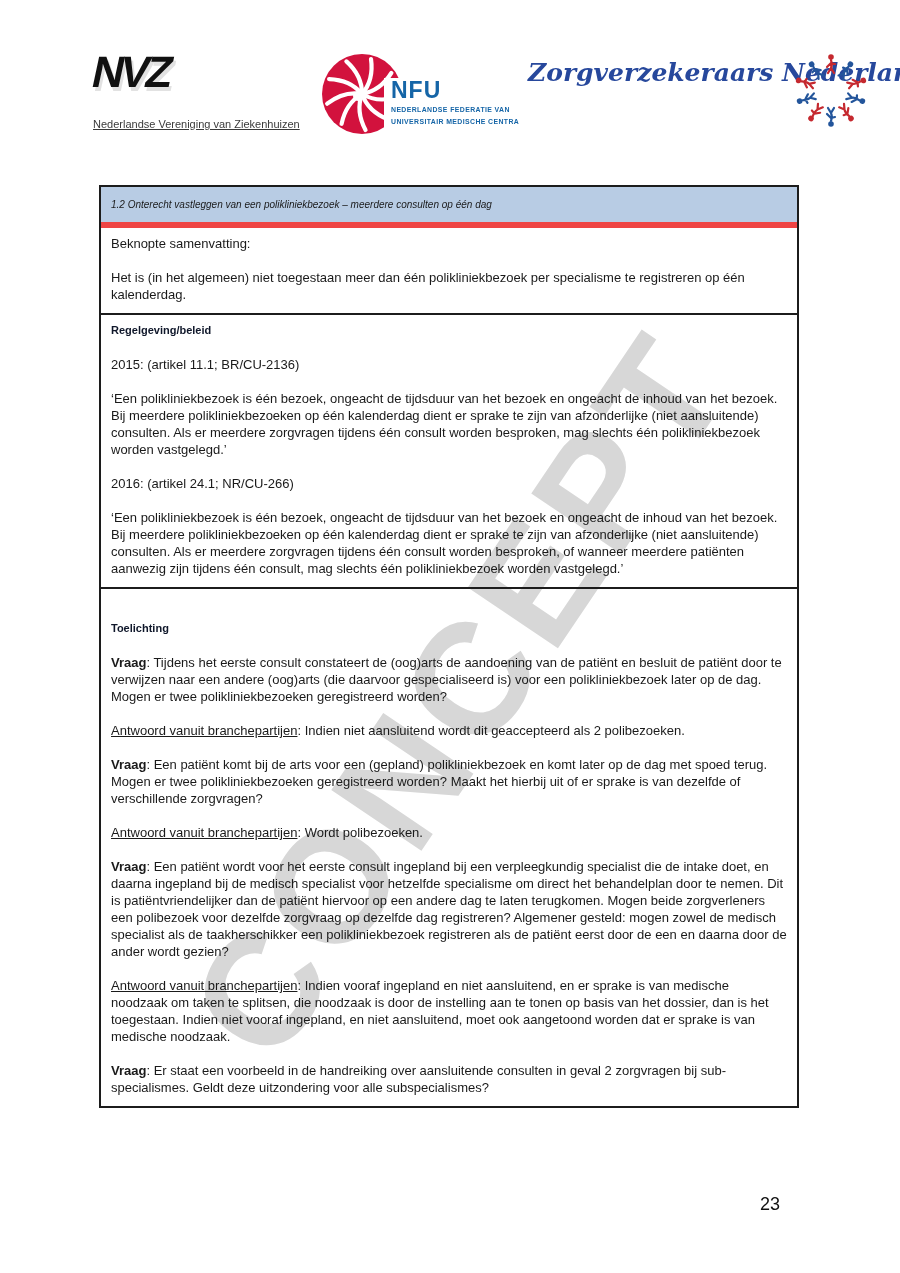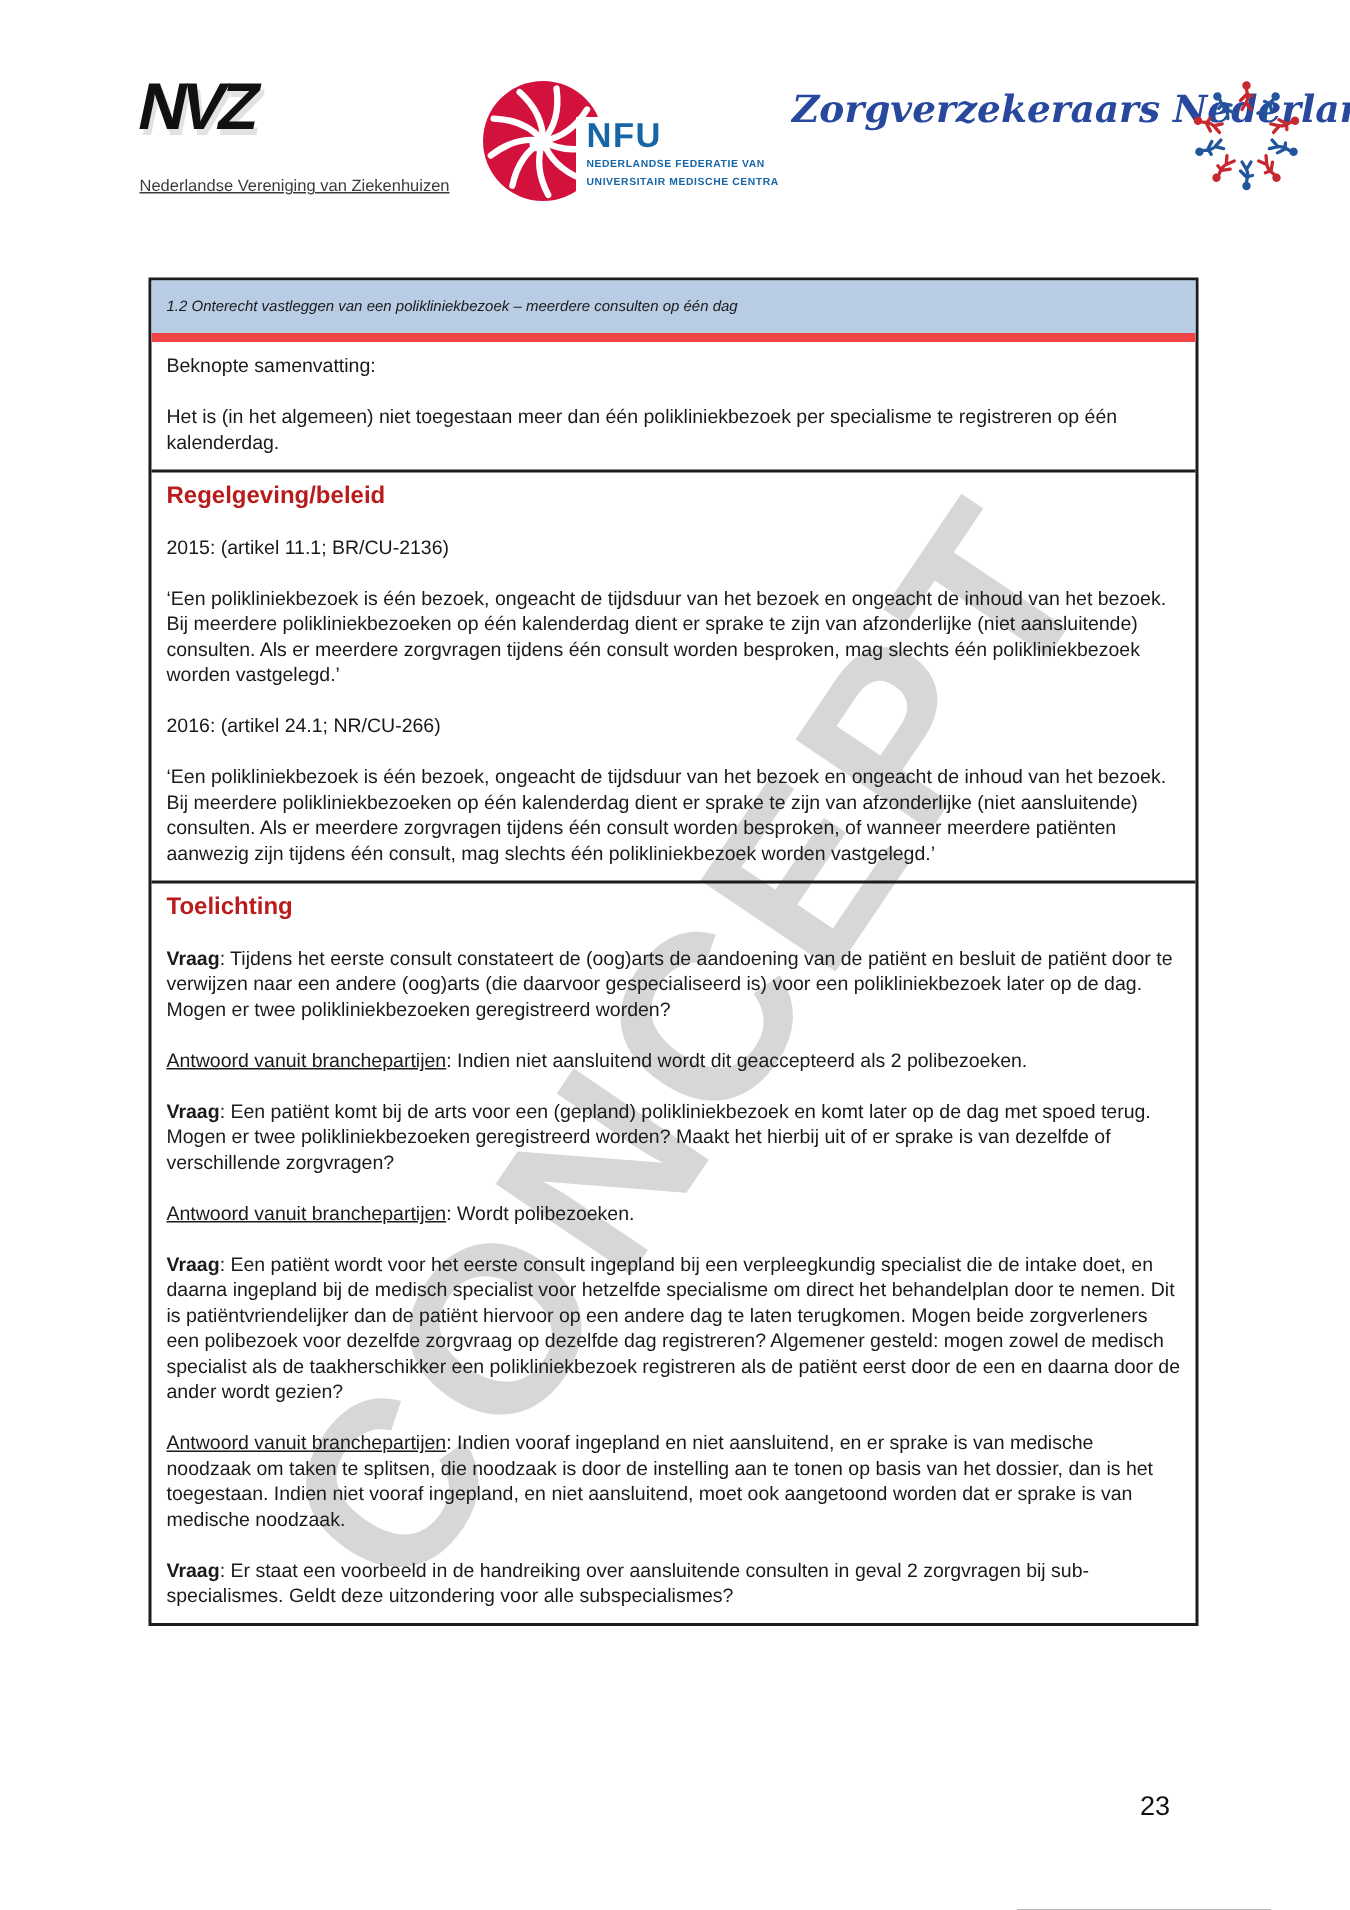--- a/index.html
+++ b/index.html
@@ -28,24 +28,24 @@
   .watermark{position:absolute;left:-45px;top:590px;width:1010px;height:210px;
              display:flex;align-items:center;justify-content:center;
              transform:rotate(-56deg);z-index:0;pointer-events:none;
              font-size:158px;font-weight:bold;letter-spacing:8px;color:#d7d7d7;}
 
   
   .doc-table{position:absolute;left:99px;top:185px;width:696px;z-index:1;
              border:2px solid #1c1c1c;background:transparent;font-size:13px;line-height:17px;}
   .title-bar{background:#b8cce4;border-bottom:6px solid #ef4444;padding:9px 10px;font-size:10px;font-style:italic;}
   .sec{padding:7px 10px 10px 10px;border-bottom:2px solid #1c1c1c;background:transparent;}
-  .sec:last-child{border-bottom:none;}
+  .sec:last-child{border-bottom:none;margin-top:24px;}
   .sec p{margin:0 0 17px 0;}
   .sec p:last-child{margin-bottom:0;}
-  .sec-head{color:#b91c1c;font-weight:bold;font-size:16px;margin:2px 0 14px 0;}
+  .sec-head{color:#0f172a;font-weight:bold;font-size:11px;margin:2px 0 14px 0;}
   .u{text-decoration:underline;}
   .pre{white-space:pre-line;}
 
   
   .pagenum{position:absolute;left:760px;top:1194px;font-size:18px;color:#111;z-index:2;}
 </style>
 </head>
 <body>
 
 <div class="page">

